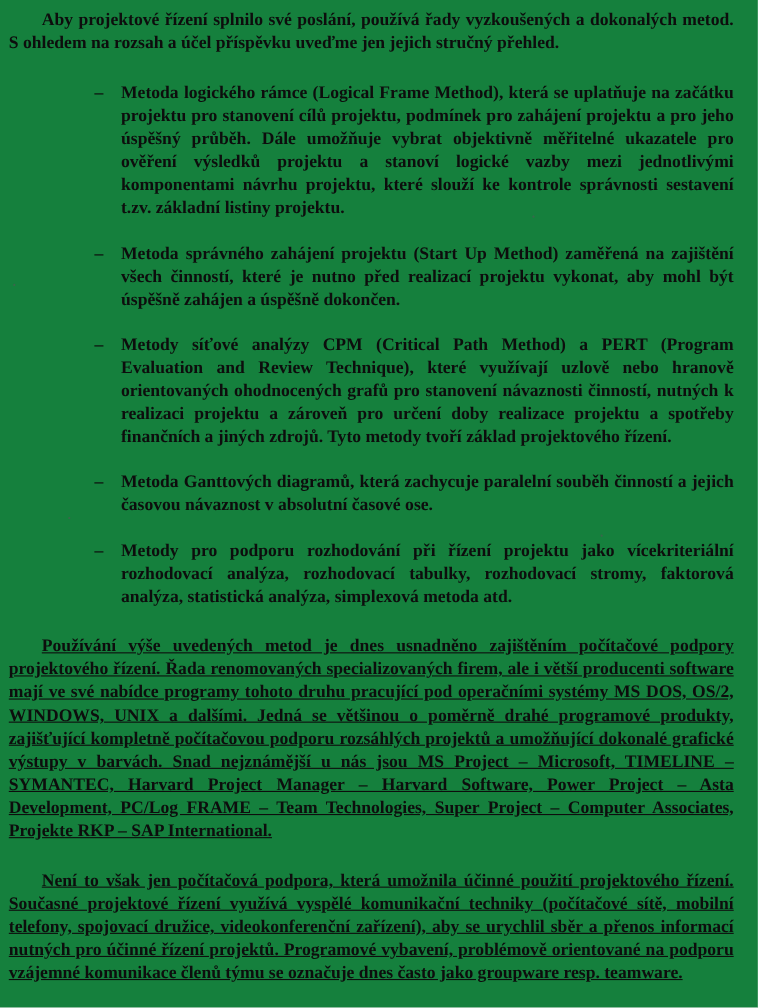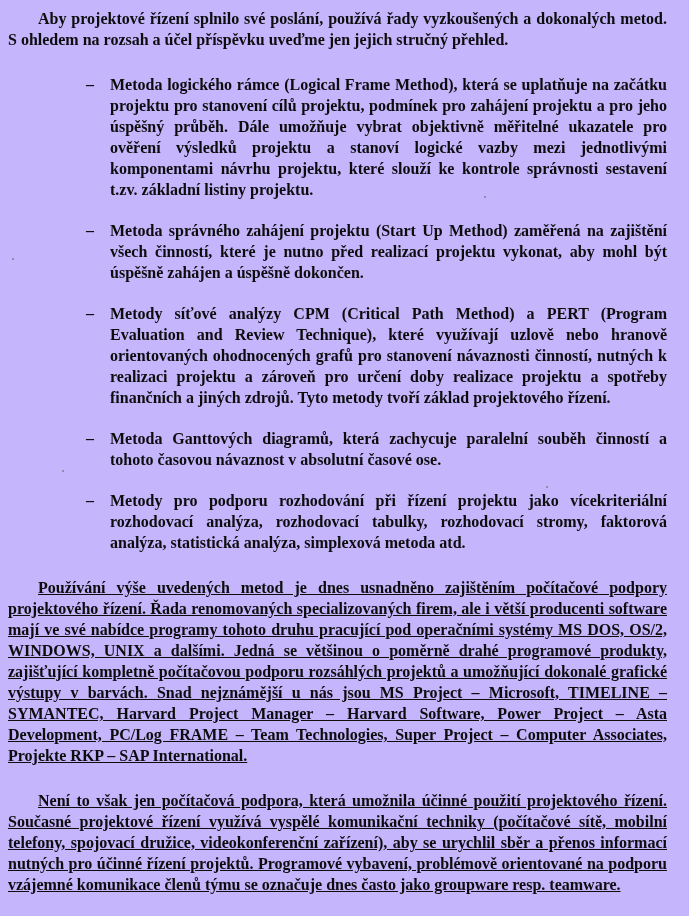--- a/index.html
+++ b/index.html
@@ -5,21 +5,21 @@
   html, body {
     margin: 0;
     padding: 0;
     background: #e8e8e8;
   }
   .page {
     position: relative;
     width: 689px;
     height: 916px;
     margin: 0 auto;
-    background: #c4b5fd;
+    background: #15803d;
     color: #0d0d0d;
     font-family: "Liberation Serif", "DejaVu Serif", serif;
     font-weight: 700;
     font-size: 16px;
     line-height: 21px;
     box-sizing: border-box;
     padding: 8px 22px 0 8px;
     overflow: hidden;
     text-align: justify;
     -webkit-font-smoothing: antialiased;
@@ -76,21 +76,21 @@
     <li class="list-item">
       <span class="bullet-dash">–</span>
       <span class="item-text">Metoda správného zahájení projektu (Start Up Method) zaměřená na zajištění všech činností, které je nutno před realizací projektu vykonat, aby mohl být úspěšně zahájen a úspěšně dokončen.</span>
     </li>
     <li class="list-item">
       <span class="bullet-dash">–</span>
       <span class="item-text">Metody síťové analýzy CPM (Critical Path Method) a PERT (Program Evaluation and Review Technique), které využívají uzlově nebo hranově orientovaných ohodnocených grafů pro stanovení návaznosti činností, nutných k realizaci projektu a zároveň pro určení doby realizace projektu a spotřeby finančních a jiných zdrojů. Tyto metody tvoří základ projektového řízení.</span>
     </li>
     <li class="list-item">
       <span class="bullet-dash">–</span>
-      <span class="item-text">Metoda Ganttových diagramů, která zachycuje paralelní souběh činností a tohoto časovou návaznost v absolutní časové ose.</span>
+      <span class="item-text">Metoda Ganttových diagramů, která zachycuje paralelní souběh činností a jejich časovou návaznost v absolutní časové ose.</span>
     </li>
     <li class="list-item">
       <span class="bullet-dash">–</span>
       <span class="item-text">Metody pro podporu rozhodování při řízení projektu jako vícekriteriální rozhodovací analýza, rozhodovací tabulky, rozhodovací stromy, faktorová analýza, statistická analýza, simplexová metoda atd.</span>
     </li>
   </ul>
 
   <p class="para para-gap">Používání výše uvedených metod je dnes usnadněno zajištěním počítačové podpory projektového řízení. Řada renomovaných specializovaných firem, ale i větší producenti software mají ve své nabídce programy tohoto druhu pracující pod operačními systémy MS DOS, OS/2, WINDOWS, UNIX a dalšími. Jedná se většinou o poměrně drahé programové produkty, zajišťující kompletně počítačovou podporu rozsáhlých projektů a umožňující dokonalé grafické výstupy v barvách. Snad nejznámější u nás jsou MS Project – Microsoft, TIMELINE – SYMANTEC, Harvard Project Manager – Harvard Software, Power Project – Asta Development, PC/Log FRAME – Team Technologies, Super Project – Computer Associates, Projekte RKP – SAP International.</p>
 
   <p class="para para-gap">Není to však jen počítačová podpora, která umožnila účinné použití projektového řízení. Současné projektové řízení využívá vyspělé komunikační techniky (počítačové sítě, mobilní telefony, spojovací družice, videokonferenční zařízení), aby se urychlil sběr a přenos informací nutných pro účinné řízení projektů. Programové vybavení, problémově orientované na podporu vzájemné komunikace členů týmu se označuje dnes často jako groupware resp. teamware.</p>

